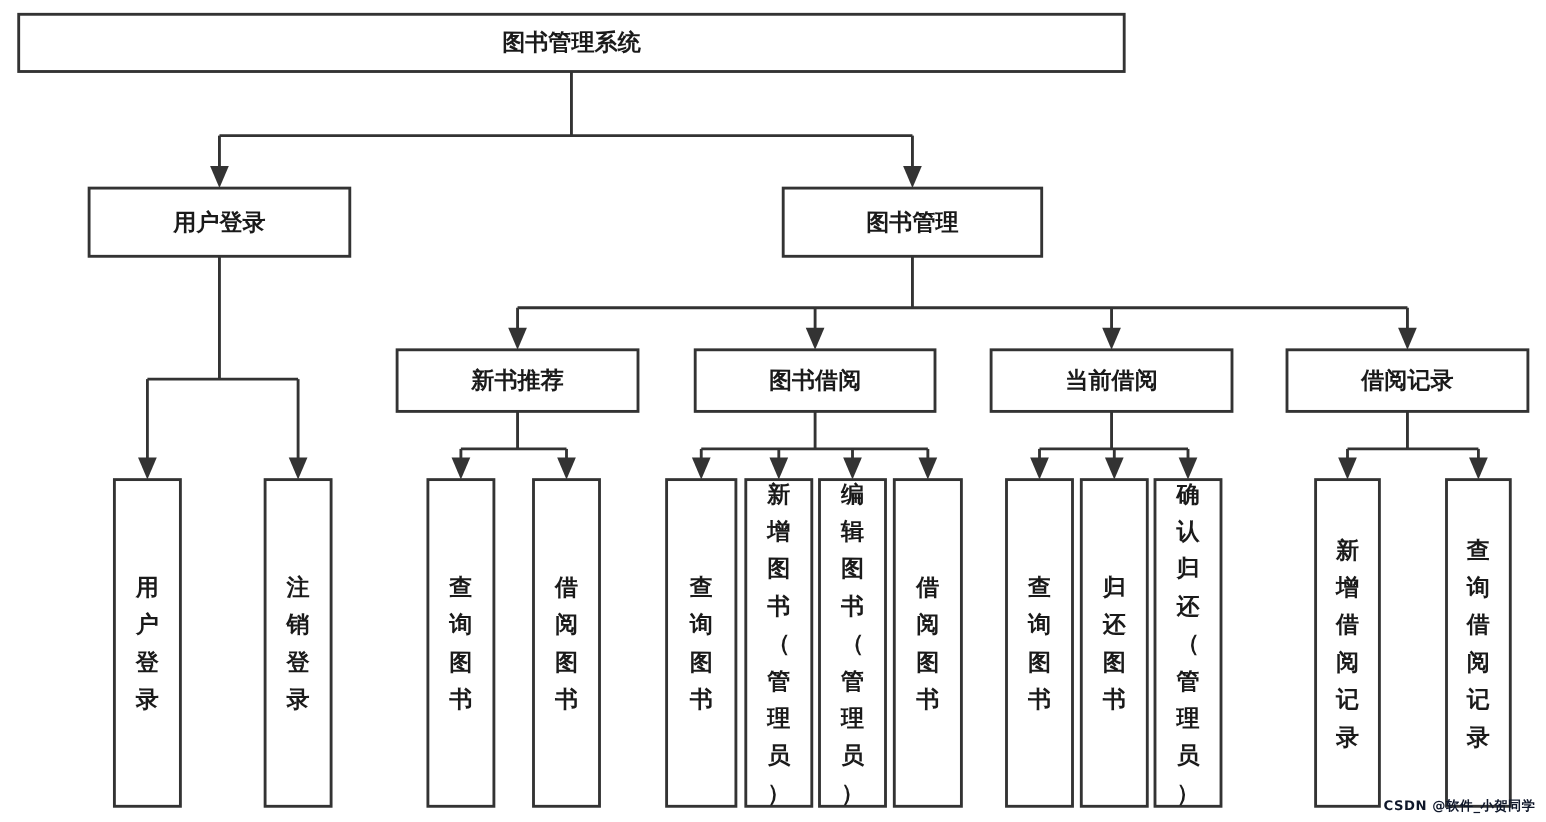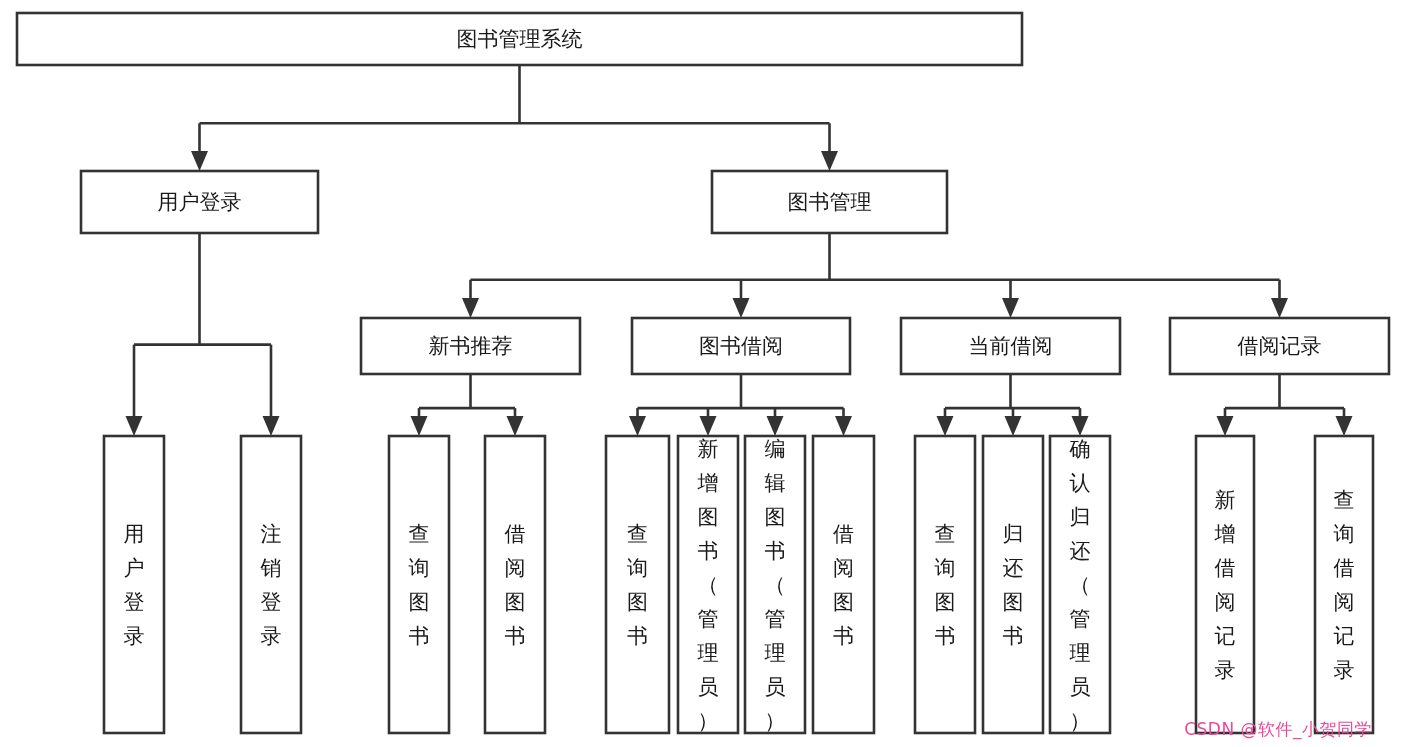--- a/index.html
+++ b/index.html
@@ -12,20 +12,21 @@
     width: 1405px;
     height: 747px;
     font-family: "DejaVu Sans", "Liberation Sans", sans-serif;
     overflow: hidden;
     position: relative;
   }
   #diagram-root {
     position: relative;
     width: 1396px;
     height: 747px;
+    font-weight: bold;
   }
   svg#tree-svg {
     position: absolute;
     top: 0;
     left: 0;
     width: 1405px;
     height: 747px;
     display: block;
   }
   .node-box {
@@ -51,25 +52,25 @@
     dominant-baseline: middle;
   }
   .node-label-vertical {
     fill: #1a1a1a;
     font-family: "DejaVu Sans", "Liberation Sans", sans-serif;
     font-size: 21px;
     text-anchor: middle;
   }
   .watermark {
     position: absolute;
-    right: 24px;
+    right: 0;
     bottom: 6px;
     font-family: "DejaVu Sans", "Liberation Sans", sans-serif;
-    font-size: 17px;
-    color: #ec4899;
+    font-size: 12px;
+    color: #0f172a;
     letter-spacing: 0.5px;
     white-space: nowrap;
     user-select: none;
   }
 </style>
 </head>
 <body>
 
 <div id="diagram-root">
   <svg id="tree-svg" viewBox="0 0 1405 747">

